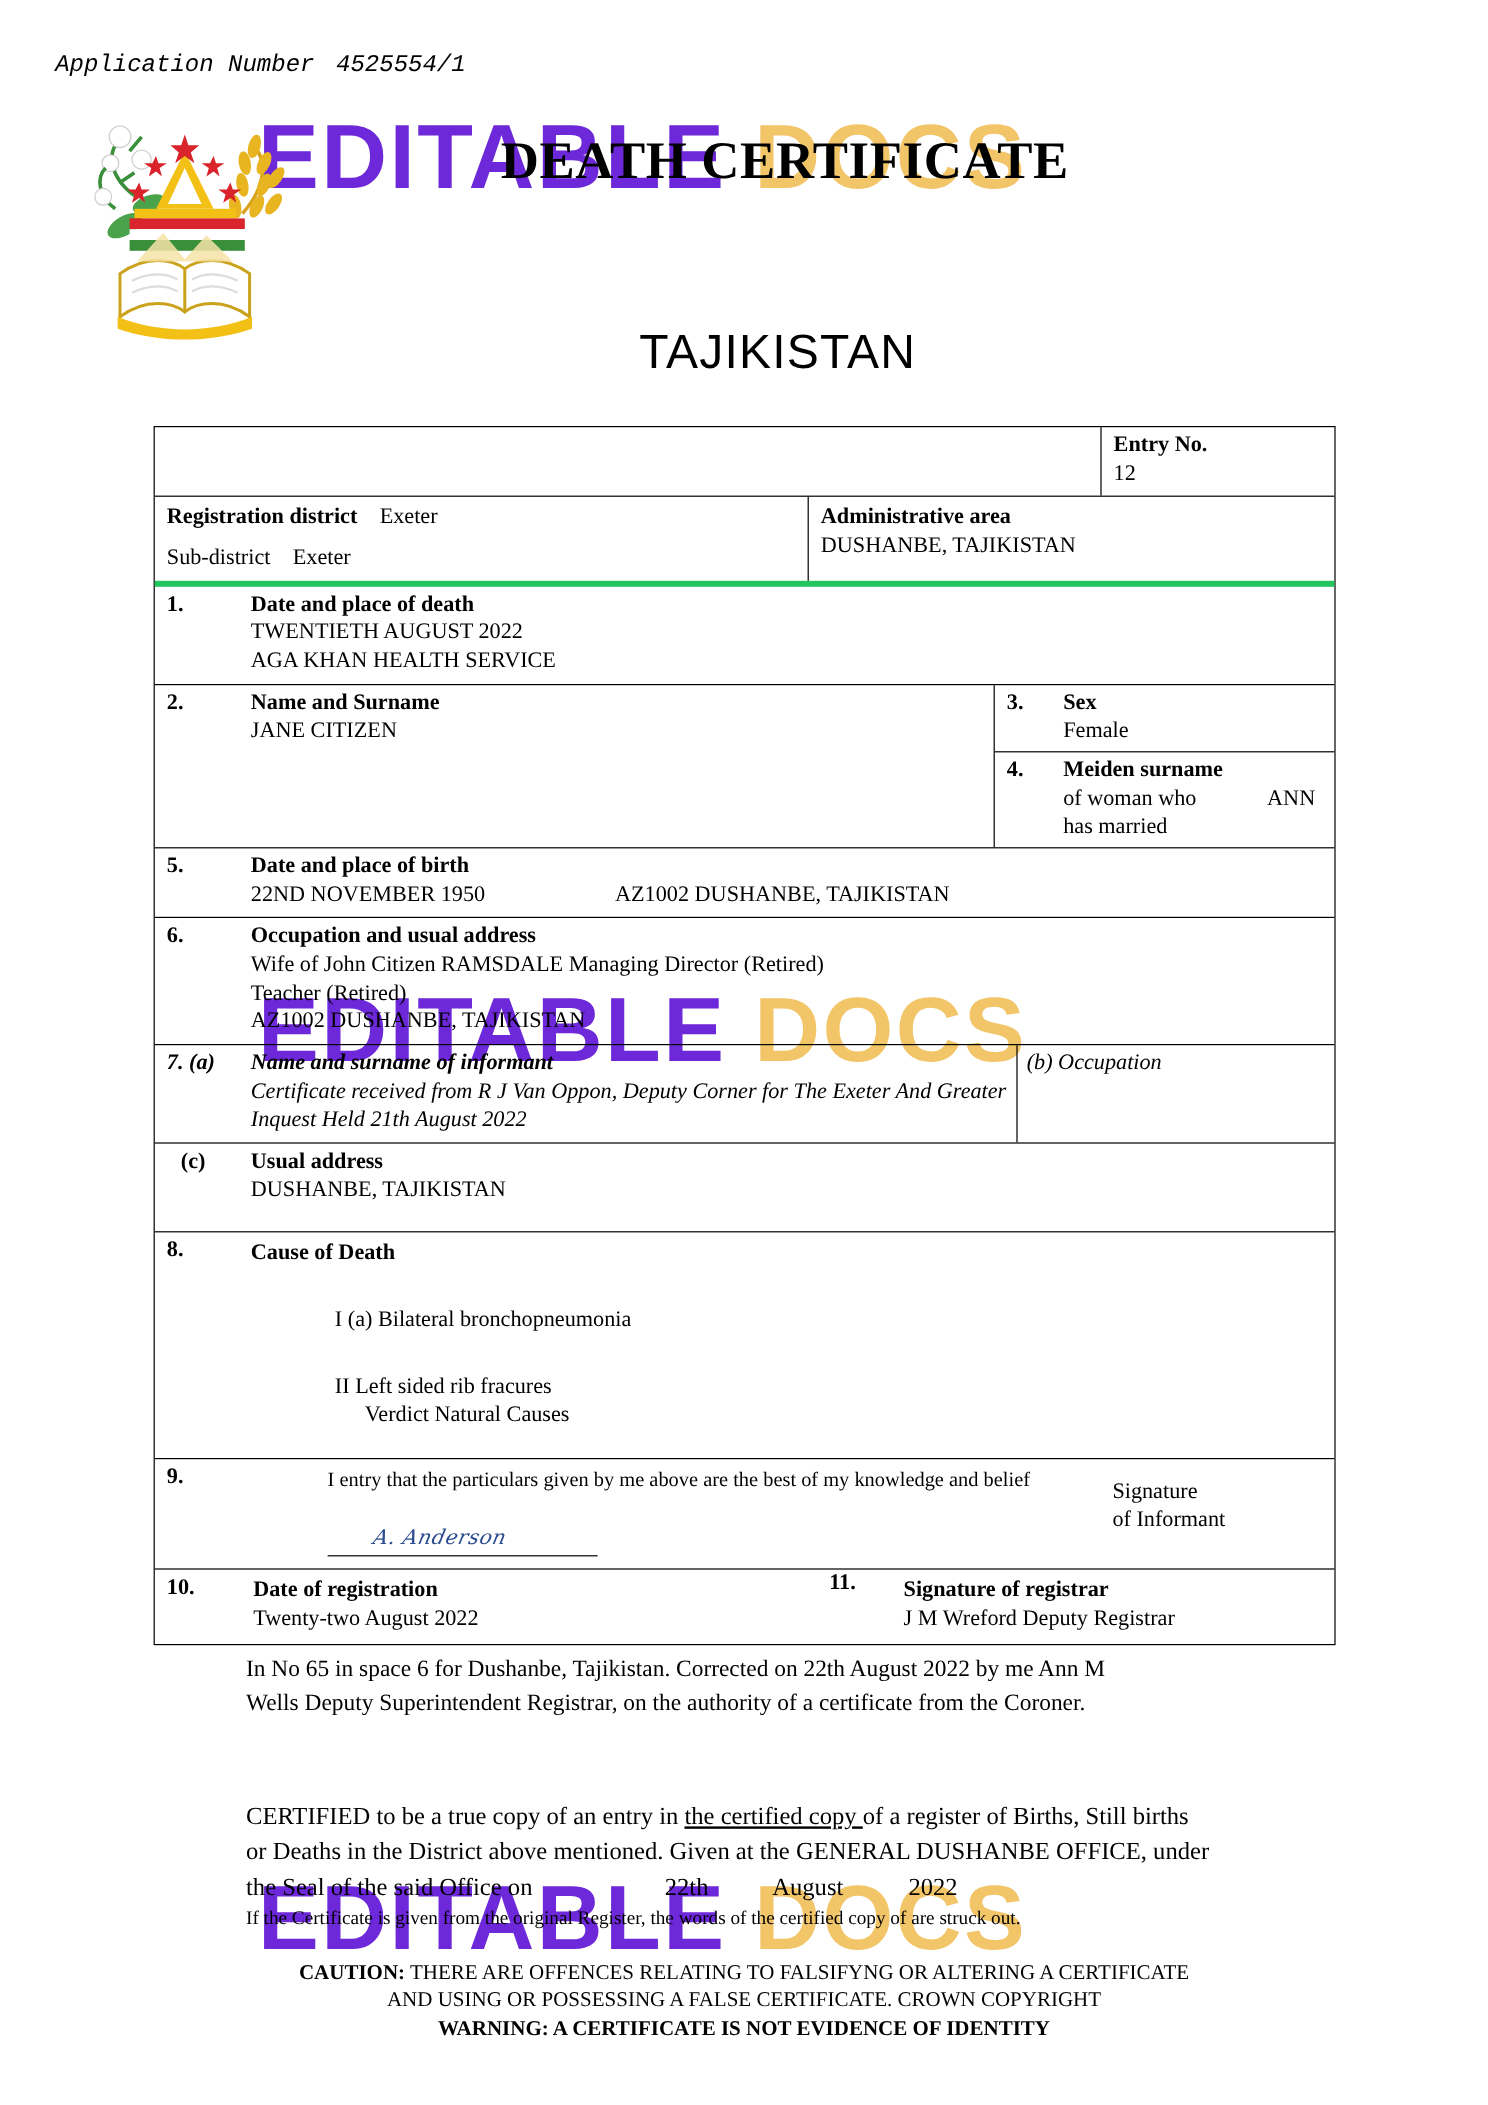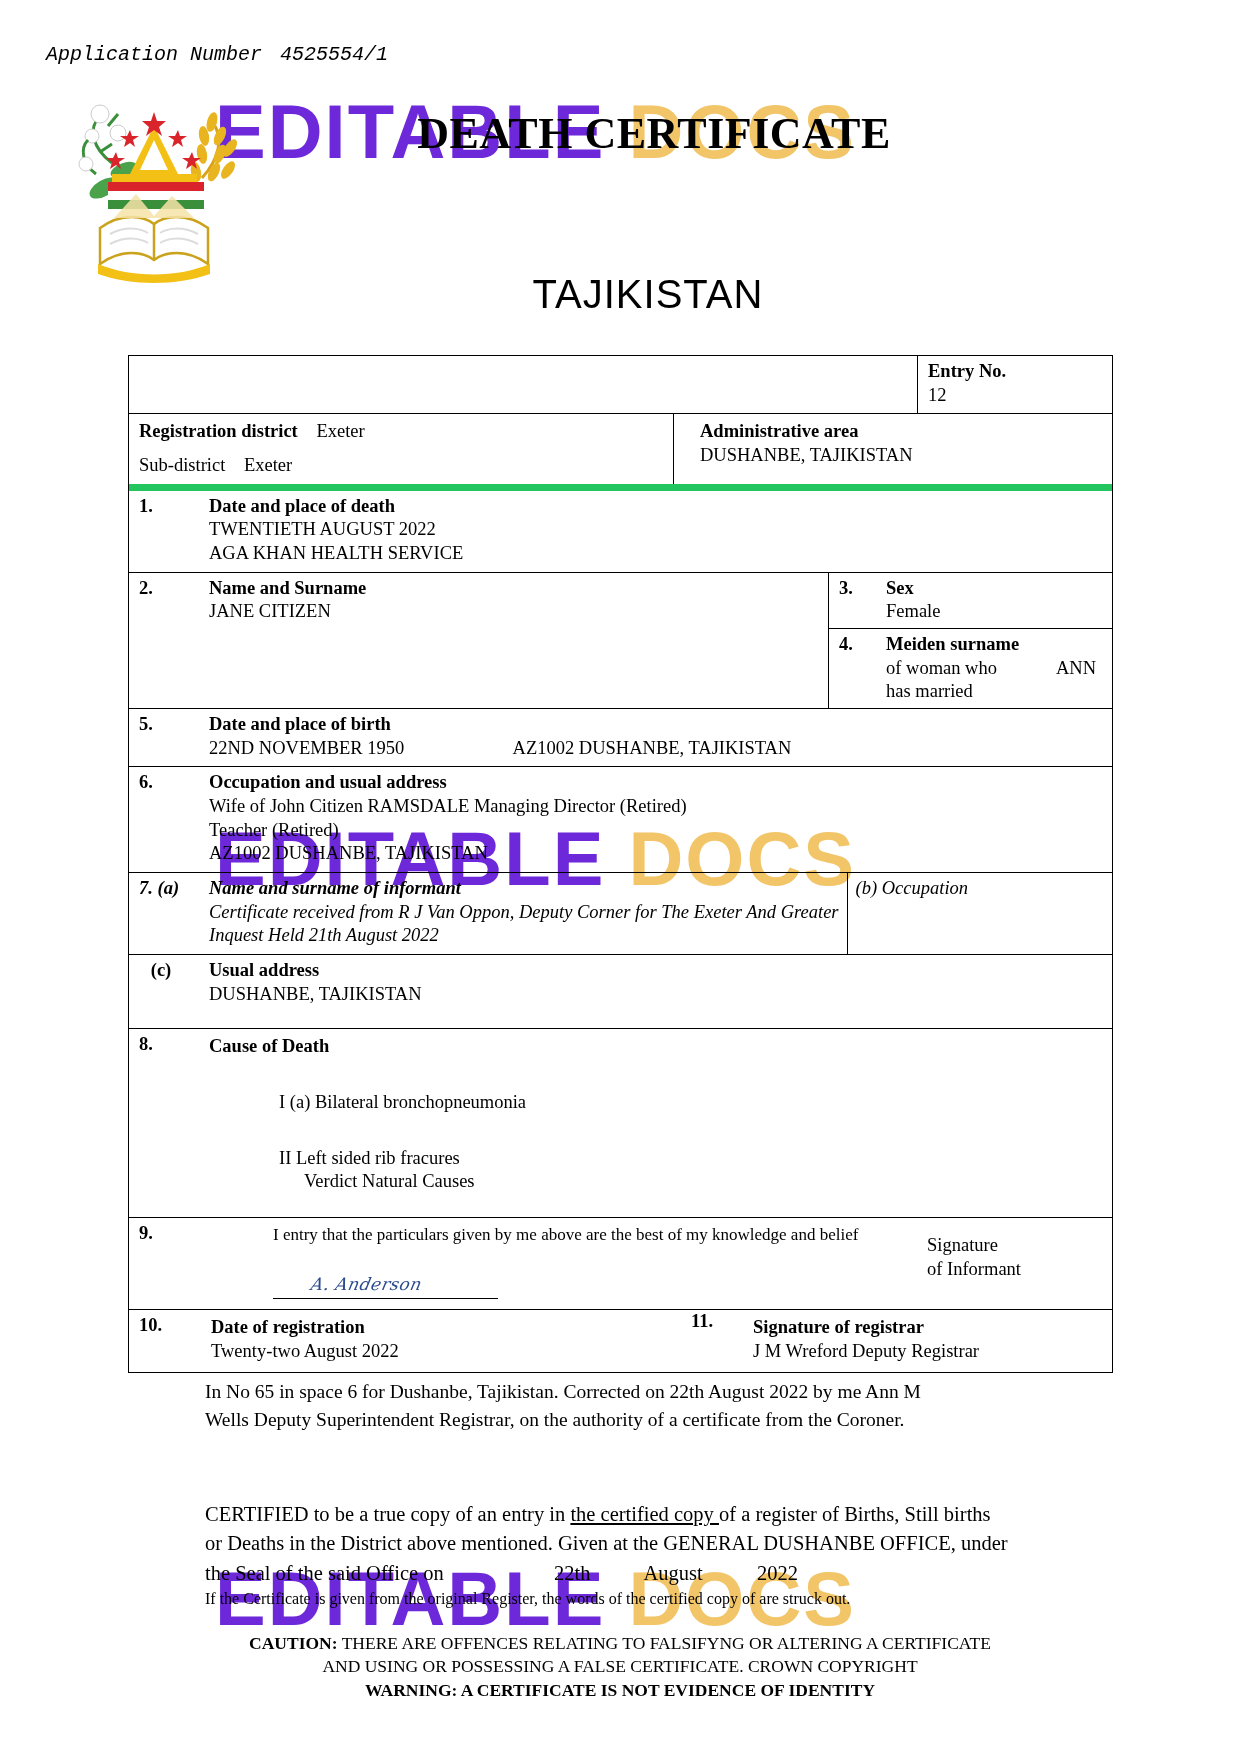--- a/index.html
+++ b/index.html
@@ -100,21 +100,21 @@
   .row { display: flex; border-bottom: 1px solid #000; }
   .row:last-child { border-bottom: none; }
   .cell { box-sizing: border-box; padding: 4px 8px 6px 8px; }
   .num { width: 72px; padding-left: 10px; font-weight: bold; }
   .b { font-weight: bold; }
 
   .entry-row { display: flex; border-bottom: 1px solid #000; }
   .entry-left { flex: 1; }
   .entry-right { width: 195px; border-left: 1px solid #000; padding: 4px 8px 6px 10px; box-sizing: border-box; }
 
-  .reg-row { display: flex; border-bottom: 7px solid #22c55e; gap: 16px; }
+  .reg-row { display: flex; border-bottom: 5px solid #22c55e; }
   .reg-left { width: 545px; border-right: 1px solid #000; box-sizing: border-box; padding: 6px 8px 6px 10px; }
   .reg-right { flex: 1; padding: 6px 8px 6px 10px; box-sizing: border-box; }
 
   .r1-gap { height: 10px; }
 
   .name-row { display: flex; border-bottom: 1px solid #000; }
   .name-left { width: 700px; border-right: 1px solid #000; box-sizing: border-box; display: flex; }
   .name-right { flex: 1; }
   .sexblock { display: flex; border-bottom: 1px solid #000; box-sizing: border-box; }
   .maiden { display: flex; box-sizing: border-box; }

